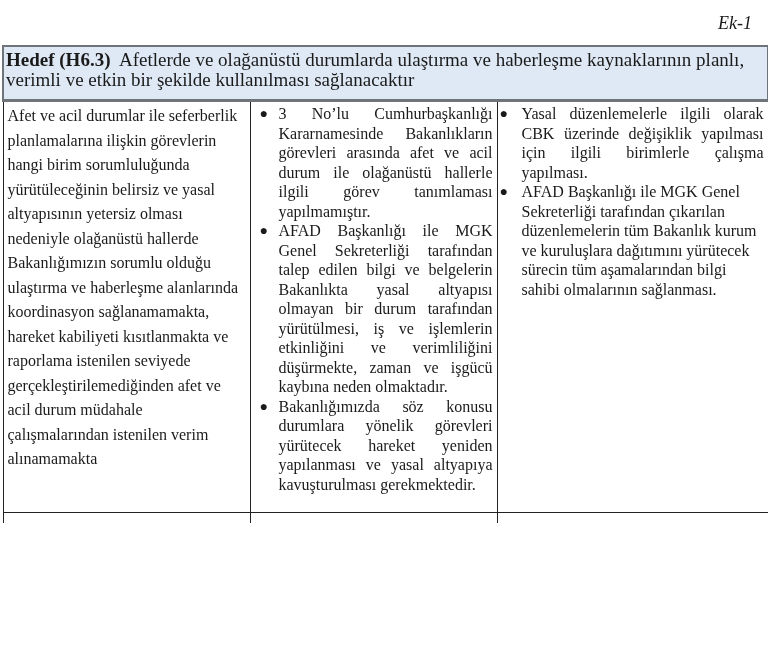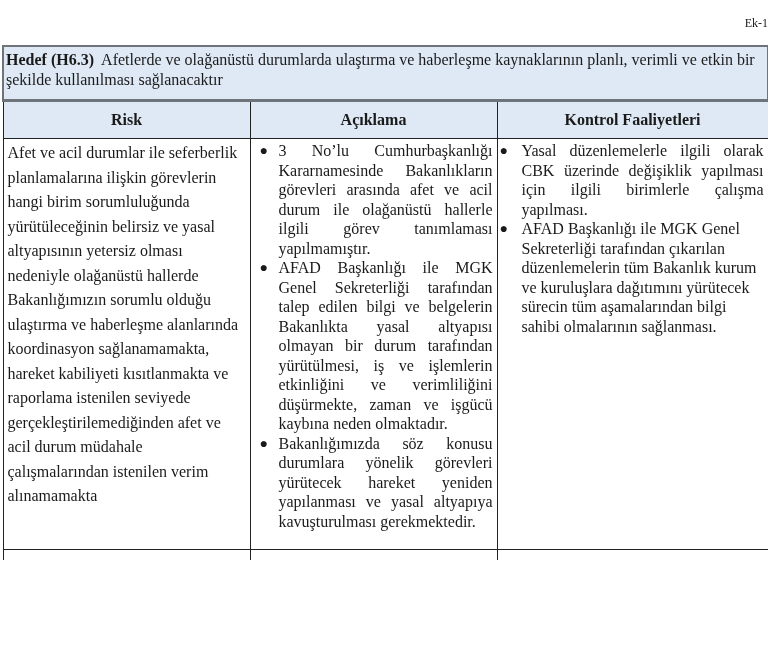--- a/index.html
+++ b/index.html
@@ -11,40 +11,41 @@
       width: 768px;
       height: 649px;
       overflow: hidden;
       position: relative;
       font-family: "Liberation Serif", "DejaVu Serif", serif;
       color: #1a1a1a;
     }
     .annex-label {
       position: absolute;
       top: 14px;
-      right: 0;
-      font-size: 12px;
+      right: 16px;
+      font-size: 18px;
       line-height: 18px;
+      font-style: italic;
     }
     .doc-table {
       position: absolute;
       left: 2px;
       top: 45px;
       width: 765px;
       border-collapse: collapse;
       table-layout: fixed;
     }
     .goal-cell {
       background: #dfe9f5;
       border-top: 2px solid #6e7479;
       border-left: 2px solid #6e7479;
       border-right: 2px solid #6e7479;
       border-bottom: 3px solid #6e7479;
       padding: 3px 2px 9px 2px;
-      font-size: 16px;
+      font-size: 19px;
       line-height: 20px;
       text-align: left;
       vertical-align: top;
     }
     .goal-code {
       font-weight: bold;
     }
     .header-cell {
       background: #dfe9f5;
       border-top: 3px solid #6e7479;
@@ -115,25 +116,20 @@
     <col style="width:271px">
   </colgroup>
   <tbody>
       <tr>
     <td class="goal-cell" colspan="3">
       <span class="goal-code">Hedef (H6.3)</span>&nbsp;
       <span>Afetlerde ve olağanüstü durumlarda ulaştırma ve haberleşme kaynaklarının planlı, verimli ve etkin bir şekilde kullanılması sağlanacaktır</span>
     </td>
   </tr>
   <tr>
-    <th class="header-cell">Risk</th>
-    <th class="header-cell">Açıklama</th>
-    <th class="header-cell">Kontrol Faaliyetleri</th>
-  </tr>
-  <tr>
     <td class="body-cell">
       <p class="risk-text">Afet ve acil durumlar ile seferberlik planlamalarına ilişkin görevlerin hangi birim sorumluluğunda yürütüleceğinin belirsiz ve yasal altyapısının yetersiz olması nedeniyle olağanüstü hallerde Bakanlığımızın sorumlu olduğu ulaştırma ve haberleşme alanlarında koordinasyon sağlanamamakta, hareket kabiliyeti kısıtlanmakta ve raporlama istenilen seviyede gerçekleştirilemediğinden afet ve acil durum müdahale çalışmalarından istenilen verim alınamamakta</p>
     </td>
     <td class="body-cell aciklama">
       <ul class="bullet-list">
         <li class="bullet-item">
           <span class="bullet">●</span>
           <span>3 No’lu Cumhurbaşkanlığı Kararnamesinde Bakanlıkların görevleri arasında afet ve acil durum ile olağanüstü hallerle ilgili görev tanımlaması yapılmamıştır.</span>
         </li>
         <li class="bullet-item">

